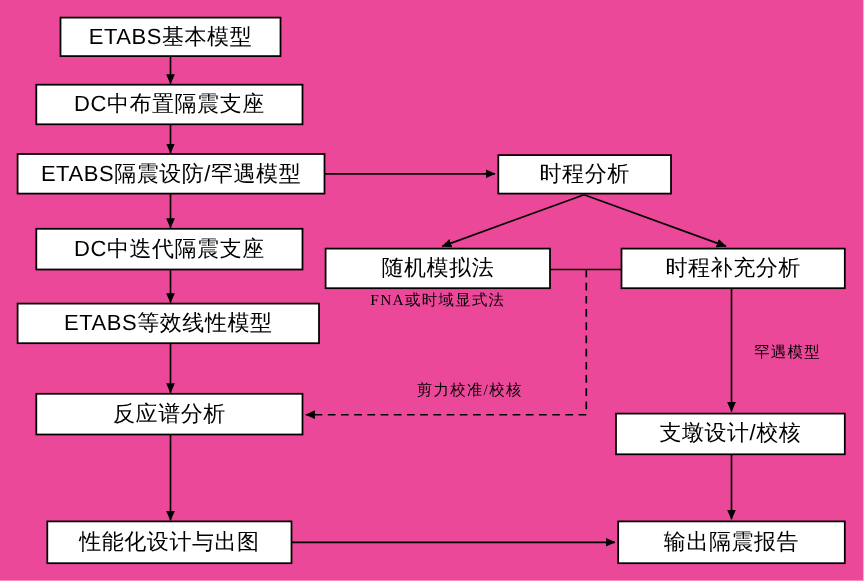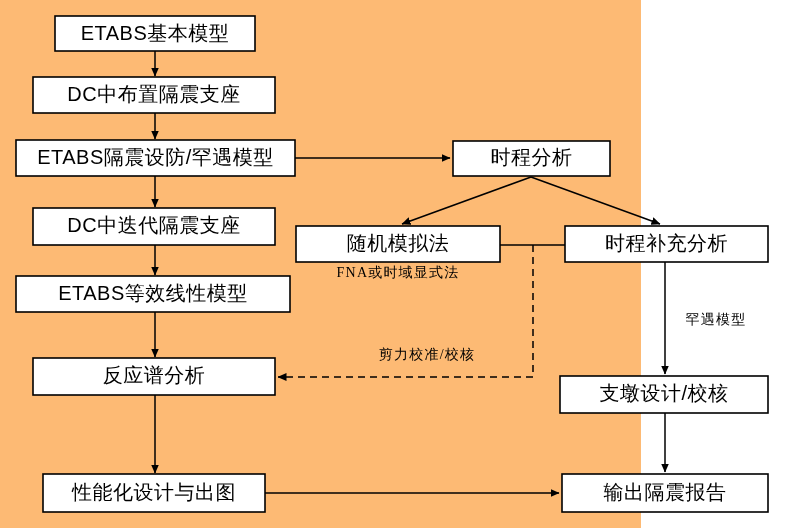--- a/index.html
+++ b/index.html
@@ -8,23 +8,23 @@
     background: #ffffff;
   }
   body {
     width: 785px;
     height: 528px;
     font-family: "Liberation Sans", sans-serif;
     overflow: hidden;
   }
   #flowchart-root {
     position: relative;
-    width: 641px;
+    width: 785px;
     height: 528px;
-    background: #fdba74;
+    background: #ec4899;
   }
   svg.flow-canvas {
     position: absolute;
     left: 0;
     top: 0;
     width: 785px;
     height: 528px;
   }
   .node-rect {
     fill: #ffffff;

